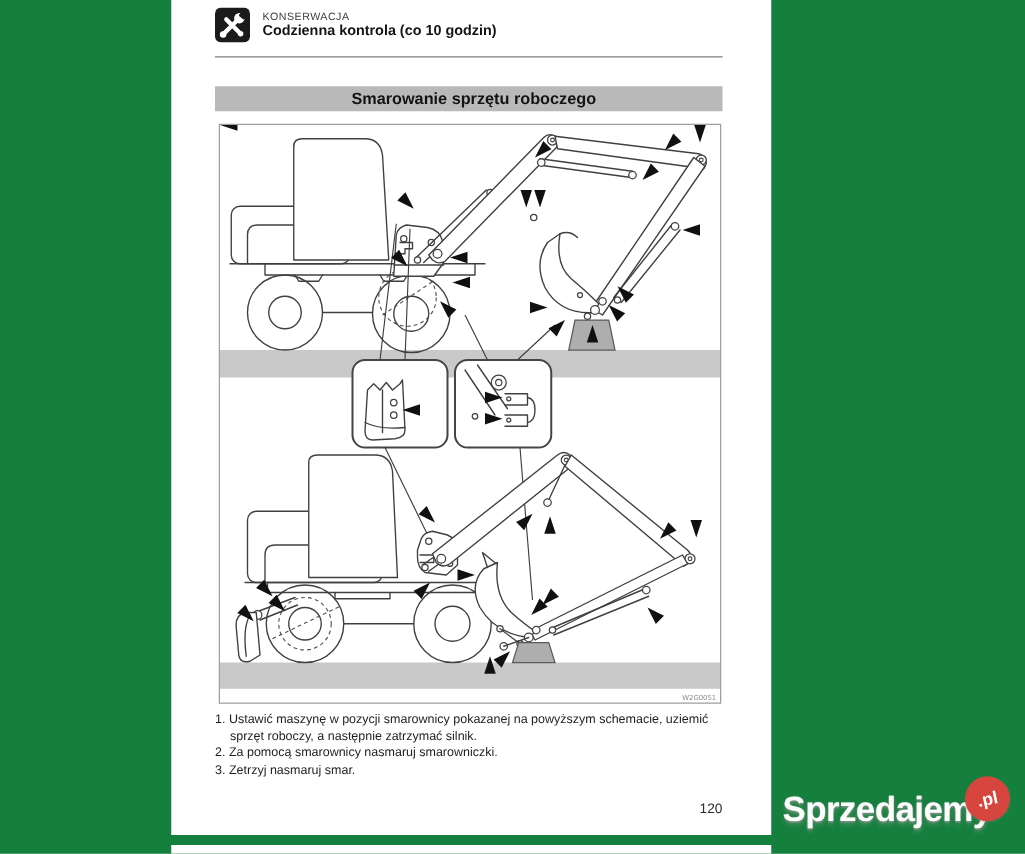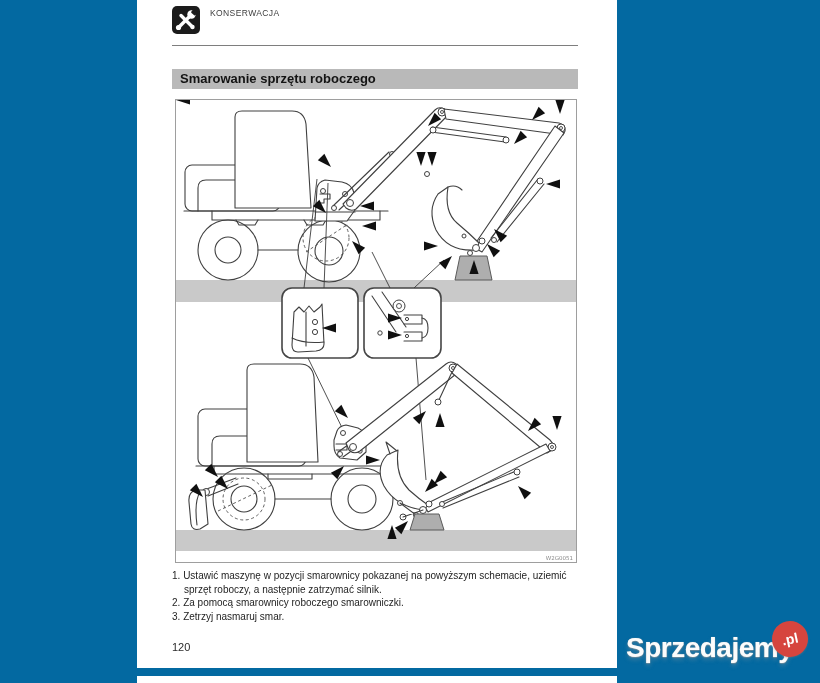--- a/index.html
+++ b/index.html
@@ -1,28 +1,28 @@
 <!DOCTYPE html>
 <html><head>
 <meta charset="utf-8">
 <style>
   html,body{margin:0;padding:0;}
   body{background:#f0f0f0;font-family:"Liberation Sans","DejaVu Sans",sans-serif;}
-  .viewport{position:relative;width:820px;height:683px;background:#0369a1;overflow:hidden;}
+  .viewport{position:relative;width:820px;height:683px;background:#15803d;overflow:hidden;}
   .page{position:absolute;left:137px;top:0;width:480px;height:668px;background:#ffffff;}
   .page-next{position:absolute;left:137px;top:676px;width:480px;height:7px;background:#ffffff;}
 
   
   .hdr-icon{position:absolute;left:35px;top:6px;width:28px;height:28px;}
   .hdr-eyebrow{position:absolute;left:73px;top:8px;font-size:8.5px;letter-spacing:.4px;color:#3d3d3d;}
   .hdr-title{position:absolute;left:73px;top:19px;font-size:11.5px;font-weight:bold;color:#141414;margin:0;}
   .hdr-rule{position:absolute;left:35px;top:45px;width:406px;height:1px;background:#7e7e7e;}
 
   
-  .section-bar{position:absolute;left:35px;top:69px;width:406px;height:20px;background:#b9b9b9;}
+  .section-bar{position:absolute;left:35px;top:69px;width:406px;height:20px;background:#b9b9b9;text-align:center;}
   .section-bar span{display:block;padding-left:8px;line-height:20px;font-size:13px;font-weight:bold;color:#131313;}
 
   
   .figure{position:absolute;left:38px;top:99px;width:400px;height:462px;border:1px solid #9e9e9e;background:#fff;}
   .s{stroke:#404040;stroke-width:1.1;fill:none;stroke-linecap:round;stroke-linejoin:round;}
   .f{fill:#ffffff;}
   .dash{stroke:#505050;stroke-width:.9;fill:none;stroke-dasharray:3 2.6;}
   .lead{stroke:#3c3c3c;stroke-width:.9;fill:none;}
   .arr{fill:#101010;stroke:none;}
   .pin{fill:#ffffff;stroke:#404040;stroke-width:1;}
@@ -30,21 +30,21 @@
   .ped{fill:#aeaeae;stroke:#5a5a5a;stroke-width:1;}
   .gbar{fill:#c9c9c9;}
   .ibox{fill:#ffffff;stroke:#454545;stroke-width:1.6;}
   .figcode{font-family:"DejaVu Sans",sans-serif;font-size:5.5px;fill:#8b8b8b;}
 
   
   .steps{position:absolute;left:35px;top:569px;width:408px;font-size:10px;line-height:13.5px;color:#1e1e1e;}
   .step{padding-left:12px;text-indent:-12px;}
 
   
-  .page-num{position:absolute;left:35px;top:641px;width:406px;text-align:left;font-size:11px;color:#2a2a2a;}
+  .page-num{position:absolute;left:35px;top:641px;width:406px;text-align:right;font-size:11px;color:#2a2a2a;}
 
   
   .watermark{position:absolute;left:626px;top:628px;width:190px;height:46px;}
   .wm-text{position:absolute;left:0;top:4px;font-size:28px;font-weight:bold;letter-spacing:-.5px;
     color:rgba(255,255,255,.97);
     text-shadow:0 1px 1px rgba(150,150,150,.55), 0 0 1px rgba(170,170,170,.8), 0 3px 4px rgba(160,160,160,.35);}
   .wm-badge{position:absolute;left:146px;top:-7px;width:36px;height:36px;border-radius:50%;
     background:#d6453e;color:#ffffff;font-weight:bold;font-size:14px;text-align:center;line-height:36px;
     transform:rotate(-12deg);box-shadow:0 1px 2px rgba(120,120,120,.4);}
 </style>
@@ -60,20 +60,21 @@
       <g stroke="#ffffff" stroke-width="3.4" stroke-linecap="round">
         <path d="M7.5 20.5 L17 11"></path>
         <path d="M9 9.5 L19.5 20"></path>
       </g>
       <circle cx="19.5" cy="8.5" r="4.2" fill="#ffffff"></circle>
       <rect x="19.5" y="3.2" width="5.5" height="4.5" rx="1" fill="#1b1b1b" transform="rotate(40 21 6)"></rect>
       <circle cx="6.5" cy="21.5" r="2.6" fill="#ffffff"></circle>
       <circle cx="20.5" cy="21.0" r="2.2" fill="#ffffff"></circle>
     </svg>
     <span class="hdr-eyebrow">KONSERWACJA</span>
+    <h1 class="hdr-title">Codzienna kontrola (co 10 godzin)</h1>
     <div class="hdr-rule"></div>
 
     <div class="section-bar">
       <span>Smarowanie sprzętu roboczego</span>
     </div>
 
     <div class="figure">
       <svg viewBox="0 0 400 462" width="400" height="462">
 
         <rect class="gbar" x="0" y="180" width="400" height="22"></rect>
@@ -269,21 +270,21 @@
           <use href="#arrow" transform="translate(232,421) rotate(135)"></use>
           <use href="#arrow" transform="translate(216,425) rotate(90)"></use>
         </g>
 
         <text class="figcode" x="397" y="460" text-anchor="end">W2G0051</text>
       </svg>
     </div>
 
     <div class="steps">
       <div class="step"><span>1.</span> <span>Ustawić maszynę w pozycji smarownicy pokazanej na powyższym schemacie, uziemić sprzęt roboczy, a następnie zatrzymać silnik.</span></div>
-      <div class="step"><span>2.</span> <span>Za pomocą smarownicy roboczego smarowniczki.</span></div>
+      <div class="step"><span>2.</span> <span>Za pomocą smarownicy nasmaruj smarowniczki.</span></div>
       <div class="step"><span>3.</span> <span>Zetrzyj nasmaruj smar.</span></div>
     </div>
 
     <div class="page-num">120</div>
   </div>
 
   <div class="page-next"></div>
 
   <div class="watermark">
     <span class="wm-text">Sprzedajemy</span>

